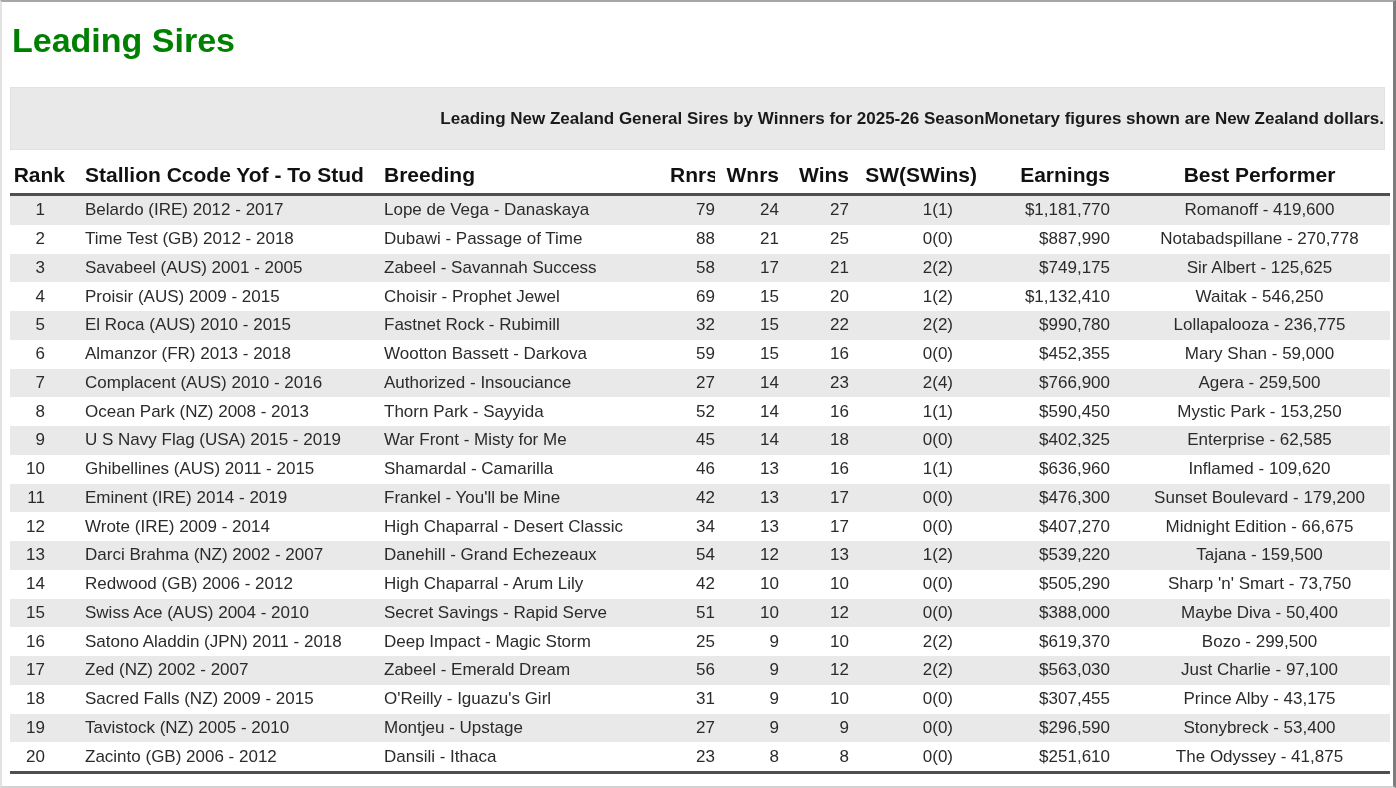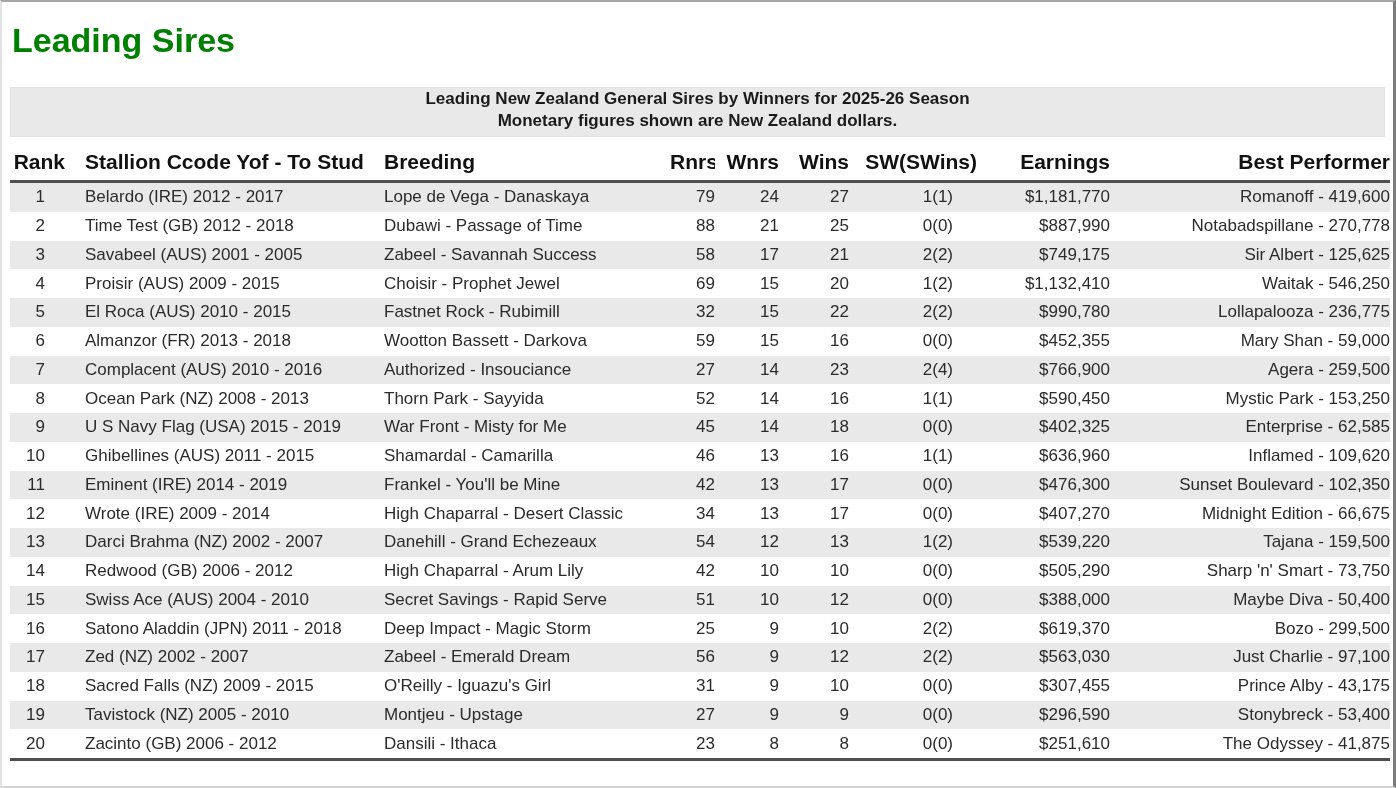--- a/index.html
+++ b/index.html
@@ -8,23 +8,23 @@
     width:1396px;height:788px;box-sizing:border-box;background:#fff;
     border-top:2px solid #a6a6a6;border-right:3px solid #7d7d7d;
     border-bottom:2px solid #d3d3d3;border-left:2px solid #e2e2e2;
     overflow:hidden;
   }
   .page-title{
     margin:19px 0 4px 10px;font-size:34px;line-height:39px;font-weight:bold;
     color:#008000;letter-spacing:0;
   }
   .notice-box{
-    margin:27px 8px 0 8px;height:50px;box-sizing:border-box;
+    margin:27px 8px 0 8px;height:63px;box-sizing:border-box;
     background:#e9e9e9;border:1px solid #e2e2e2;
-    display:flex;flex-direction:column;justify-content:flex-start;align-items:center;
+    display:flex;flex-direction:row;justify-content:flex-end;align-items:center;
     font-size:17px;line-height:22px;font-weight:bold;color:#1a1a1a;text-align:center;
   }
   table.sires-table{
     margin:9px 8px 0 8px;width:1380px;table-layout:fixed;border-collapse:collapse;
     border-bottom:3px solid #4f4f4f;
   }
   col.c-rank{width:55px;} col.c-stallion{width:311px;} col.c-breeding{width:294px;}
   col.c-rnrs{width:45px;} col.c-wnrs{width:64px;} col.c-wins{width:70px;}
   col.c-sw{width:128px;} col.c-earnings{width:133px;} col.c-best{width:280px;}
   th{
@@ -35,21 +35,21 @@
     font-size:17px;color:#2b2b2b;height:28.75px;padding:0;white-space:nowrap;
     overflow:hidden;
   }
   tbody tr:nth-child(odd) td{background:#e9e9e9;}
   .col-rank{text-align:right;}
   td.col-rank{padding-right:20px;}
   .col-stallion{text-align:left;padding-left:20px;}
   .col-breeding{text-align:left;padding-left:8px;}
   .col-rnrs,.col-wnrs,.col-wins,.col-sw,.col-earnings{text-align:right;}
   td.col-sw{padding-right:24px;margin-top:47px;}
-  .col-best{text-align:right;padding-left:19px;}
+  .col-best{text-align:center;padding-left:19px;}
 </style>
 </head>
 <body>
 
 <div class="page">
   <h1 class="page-title">Leading Sires</h1>
 
   <div class="notice-box">
     <div>Leading New Zealand General Sires by Winners for 2025-26 Season</div>
     <div>Monetary figures shown are New Zealand dollars.</div>
@@ -193,21 +193,21 @@
         </tr>
         <tr>
           <td class="col-rank">11</td>
           <td class="col-stallion">Eminent (IRE) 2014 - 2019</td>
           <td class="col-breeding">Frankel - You'll be Mine</td>
           <td class="col-rnrs">42</td>
           <td class="col-wnrs">13</td>
           <td class="col-wins">17</td>
           <td class="col-sw">0(0)</td>
           <td class="col-earnings">$476,300</td>
-          <td class="col-best">Sunset Boulevard - 102,350</td>
+          <td class="col-best">Sunset Boulevard - 179,200</td>
         </tr>
         <tr>
           <td class="col-rank">12</td>
           <td class="col-stallion">Wrote (IRE) 2009 - 2014</td>
           <td class="col-breeding">High Chaparral - Desert Classic</td>
           <td class="col-rnrs">34</td>
           <td class="col-wnrs">13</td>
           <td class="col-wins">17</td>
           <td class="col-sw">0(0)</td>
           <td class="col-earnings">$407,270</td>

